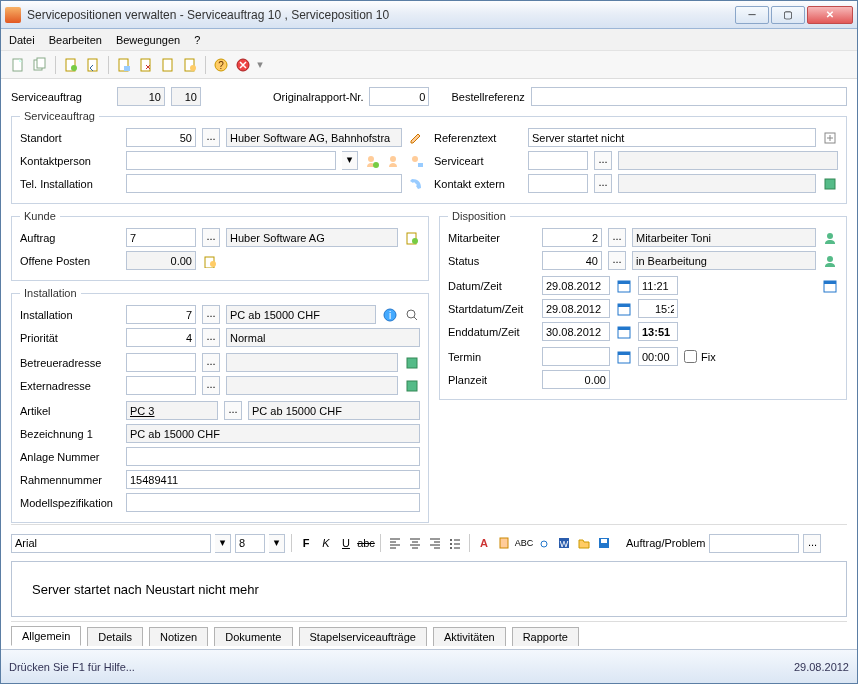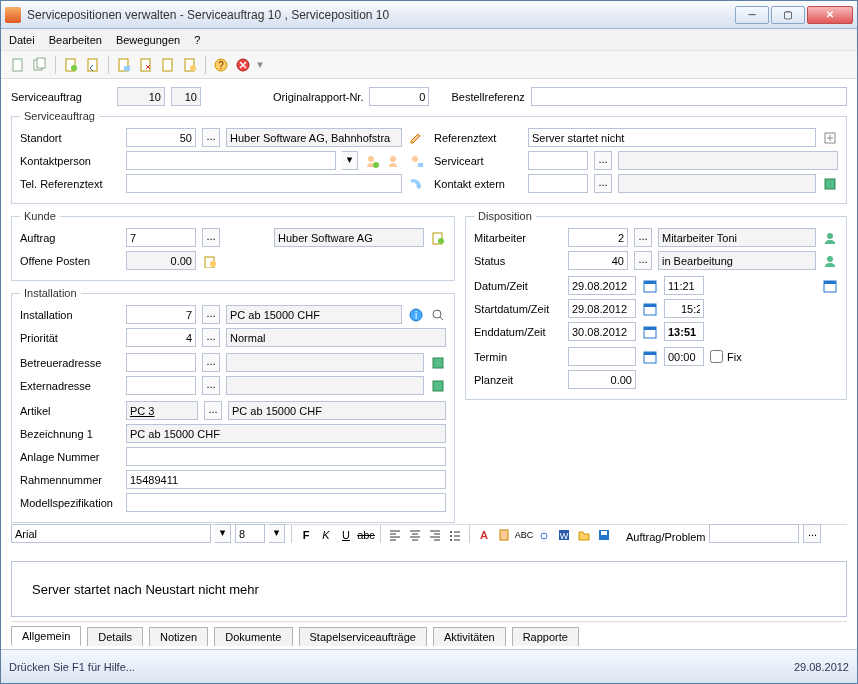--- a/index.html
+++ b/index.html
@@ -23,21 +23,21 @@
 input.fld, .fld { height: 19px; border: 1px solid #b9c5d6; background: #fff; padding: 0 3px; font-size: 11px; font-family: inherit; }
 .fld.ro { background: #f4f4f4; }
 .num { text-align: right; }
 fieldset { border: 1px solid #c9d4e3; padding: 6px 8px 6px 8px; margin-bottom: 6px; position: relative; }
 legend { padding: 0 4px; color: #333; }
 .cols { display: flex; gap: 10px; }
 .col { flex: 1; }
 .icn { width: 16px; height: 16px; display: inline-flex; align-items: center; justify-content: center; cursor: pointer; }
 .dots { width: 18px; height: 19px; border: 1px solid #b9c5d6; background: #fafafa; text-align: center; cursor: pointer; line-height: 15px; }
 .dropbtn { width: 16px; height: 19px; border: 1px solid #b9c5d6; border-left: none; background: #fafafa; cursor: pointer; line-height: 15px; text-align: center; }
-.rtf-toolbar { height: 24px; display: flex; align-items: flex-end; gap: 4px; padding: 18px 0; border-top: 1px solid #ddd; }
+.rtf-toolbar { height: 24px; display: flex; align-items: center; gap: 4px; padding: 18px 0; border-top: 1px solid #ddd; }
 .rtf-area { flex: 0 0 56px; border: 1px solid #b9c5d6; padding: 20px; font-size: 13px; overflow: auto; }
 .tabs { height: 24px; display: flex; align-items: flex-end; border-top: 1px solid #ddd; margin-top: 4px; }
 .tab { border: 1px solid #b3b3b3; border-bottom: none; padding: 3px 10px; margin-right: 6px; background: #f3f3f3; cursor: pointer; font-size: 11px; position: relative; top: 1px; }
 .tab.active { background: #fff; font-weight: normal; border-bottom: 1px solid #fff; }
 .statusbar { height: 34px; background: linear-gradient(#f4f8fd,#dbe6f4); border-top: 1px solid #b9c5d6; display: flex; align-items: center; padding: 0 8px; justify-content: space-between; color: #335; }
 svg { display: block; }
 .chk { display: inline-flex; align-items: center; gap: 4px; }
 .chk input { width: 13px; height: 13px; }
 </style>
 </head>
@@ -173,21 +173,21 @@
                 </svg>
               </span>
             <span class="icn">
                 <svg width="14" height="14">
                   <circle cx="6" cy="5" r="3" fill="#fc9"></circle>
                   <rect x="9" y="9" width="5" height="4" fill="#9cf"></rect>
                 </svg>
               </span>
           </div>
           <div class="row">
-            <span class="lbl">Tel. Referenztext</span>
+            <span class="lbl">Tel. Installation</span>
             <input class="fld" style="flex: 1 1 0%;" value="">
             <span class="icn">
                 <svg width="14" height="14">
                   <path d="M3 2c6 0 9 3 9 9l-3 1-2-3 1-1c-1-1-2-2-3-3l-1 1-3-2z" fill="#9cf"></path>
                 </svg>
               </span>
           </div>
         </div>
         <div class="col">
           <div class="row">
@@ -222,21 +222,21 @@
     </fieldset>
 
     <div class="cols" style="flex:1;overflow:hidden">
       <div class="col" style="display:flex;flex-direction:column">
         <fieldset>
           <legend>Kunde</legend>
           <div class="row">
             <span class="lbl">Auftrag</span>
             <input class="fld" style="width: 70px;" value="7">
             <span class="dots">...</span>
-            <input class="fld ro" style="flex: 1 1 0%; margin-left: 48px;" readonly="" value="Huber Software AG">
+            <input class="fld ro" style="flex: 1 1 0%;" readonly="" value="Huber Software AG">
             <span class="icn">
                 <svg width="14" height="14">
                   <rect x="2" y="2" width="9" height="11" fill="#fff" stroke="#b90"></rect>
                   <circle cx="10" cy="10" r="3" fill="#7c4"></circle>
                 </svg>
               </span>
           </div>
           <div class="row">
             <span class="lbl">Offene Posten</span>
             <input class="fld num ro" style="width: 70px;" readonly="" value="0.00">
@@ -292,21 +292,21 @@
             <span class="dots">...</span>
             <input class="fld ro" style="flex: 1 1 0%;" readonly="" value="">
             <span class="icn">
                 <svg width="14" height="14">
                   <rect x="2" y="2" width="10" height="10" fill="#5b8" stroke="#385"></rect>
                 </svg>
               </span>
           </div>
           <div class="row" style="margin-top:6px">
             <span class="lbl">Artikel</span>
-            <input class="fld ro" style="width: 72px; text-decoration: underline;" readonly="" value="PC 3">
+            <input class="fld ro" style="width: 92px; text-decoration: underline;" readonly="" value="PC 3">
             <span class="dots">...</span>
             <input class="fld ro" style="flex: 1 1 0%;" readonly="" value="PC ab 15000 CHF">
           </div>
           <div class="row">
             <span class="lbl">Bezeichnung 1</span>
             <input class="fld ro" style="flex: 1 1 0%;" readonly="" value="PC ab 15000 CHF">
           </div>
           <div class="row">
             <span class="lbl">Anlage Nummer</span>
             <input class="fld" style="flex: 1 1 0%;" value="">

